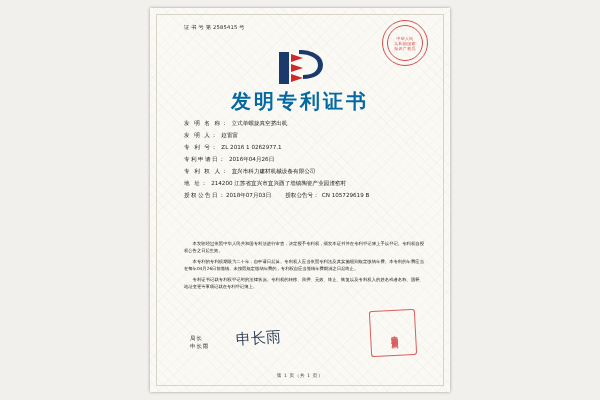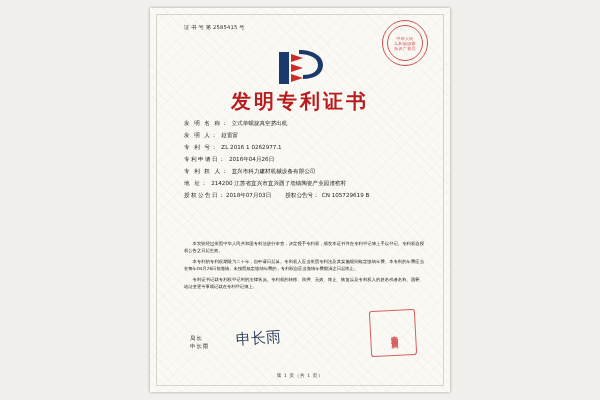--- a/index.html
+++ b/index.html
@@ -100,21 +100,21 @@
   .emblem svg { display: block; }
   .doc-title {
     position: absolute;
     left: 0;
     right: 0;
     top: 80px;
     text-align: center;
     font-family: "DejaVu Serif", serif;
     font-size: 20px;
     font-weight: bold;
-    color: #b91c1c;
+    color: #0369a1;
     letter-spacing: 3px;
   }
   .fields {
     position: absolute;
     left: 34px;
     top: 112px;
     right: 26px;
   }
   .field {
     display: flex;

